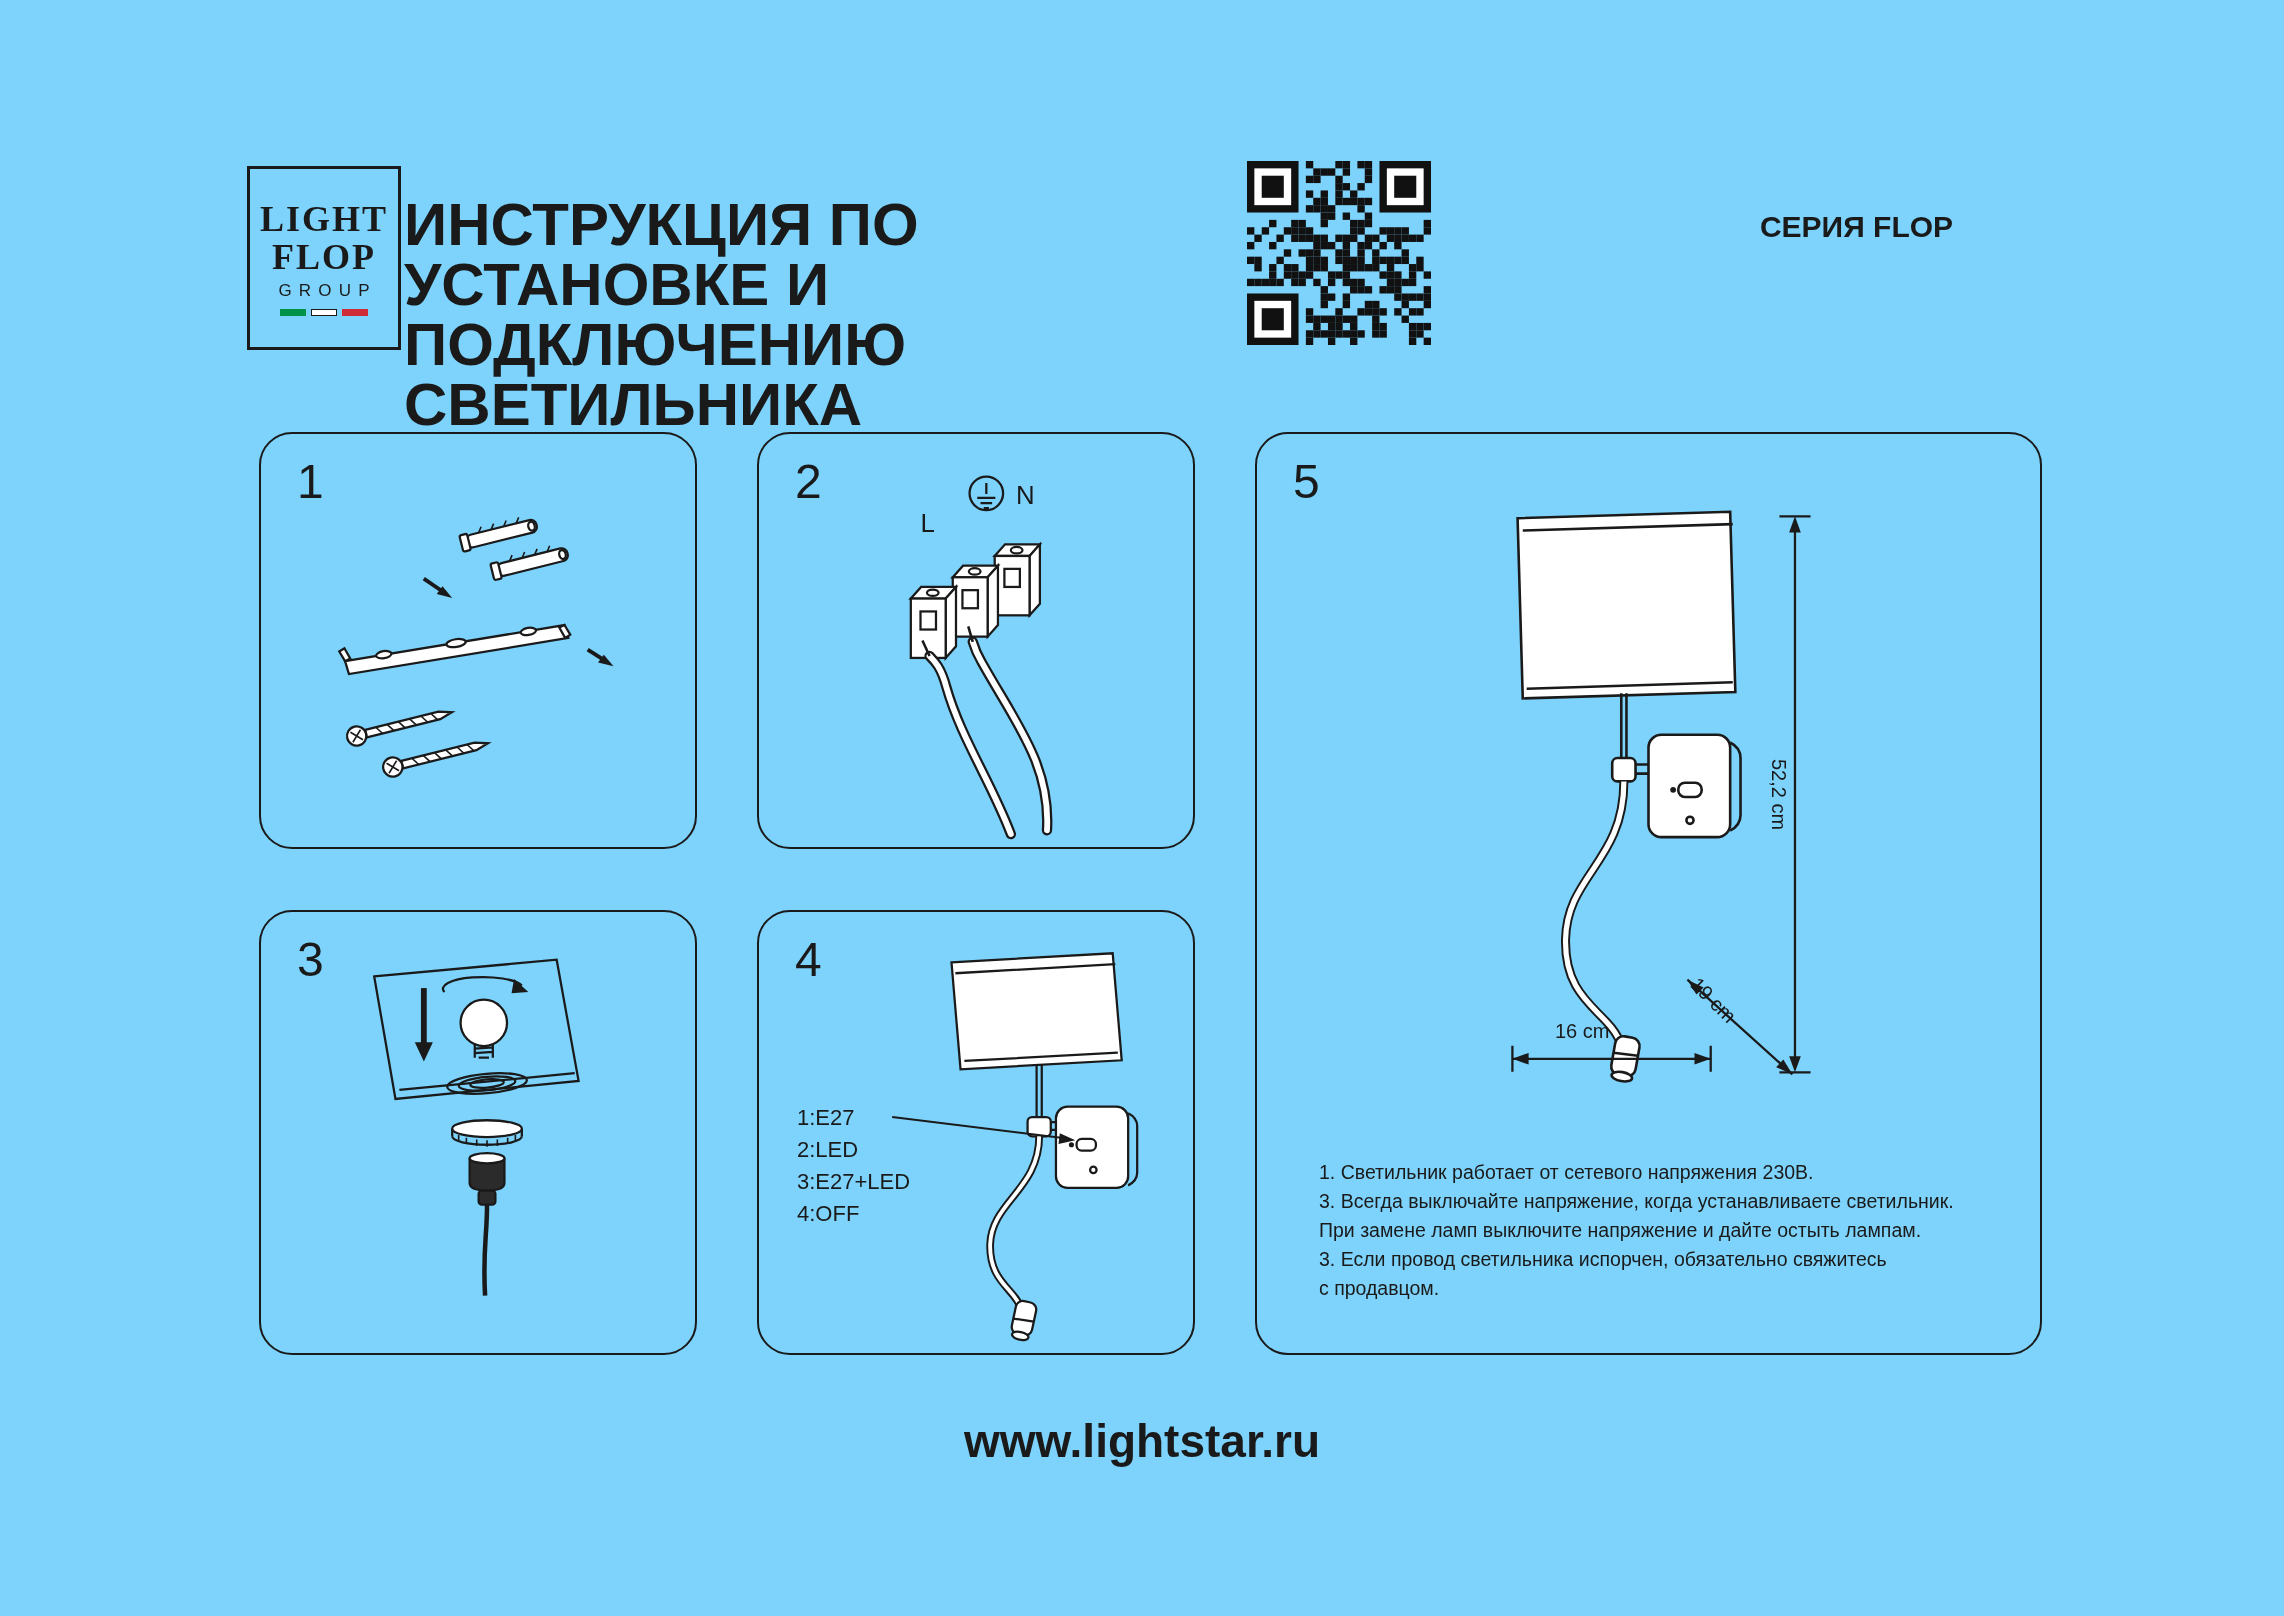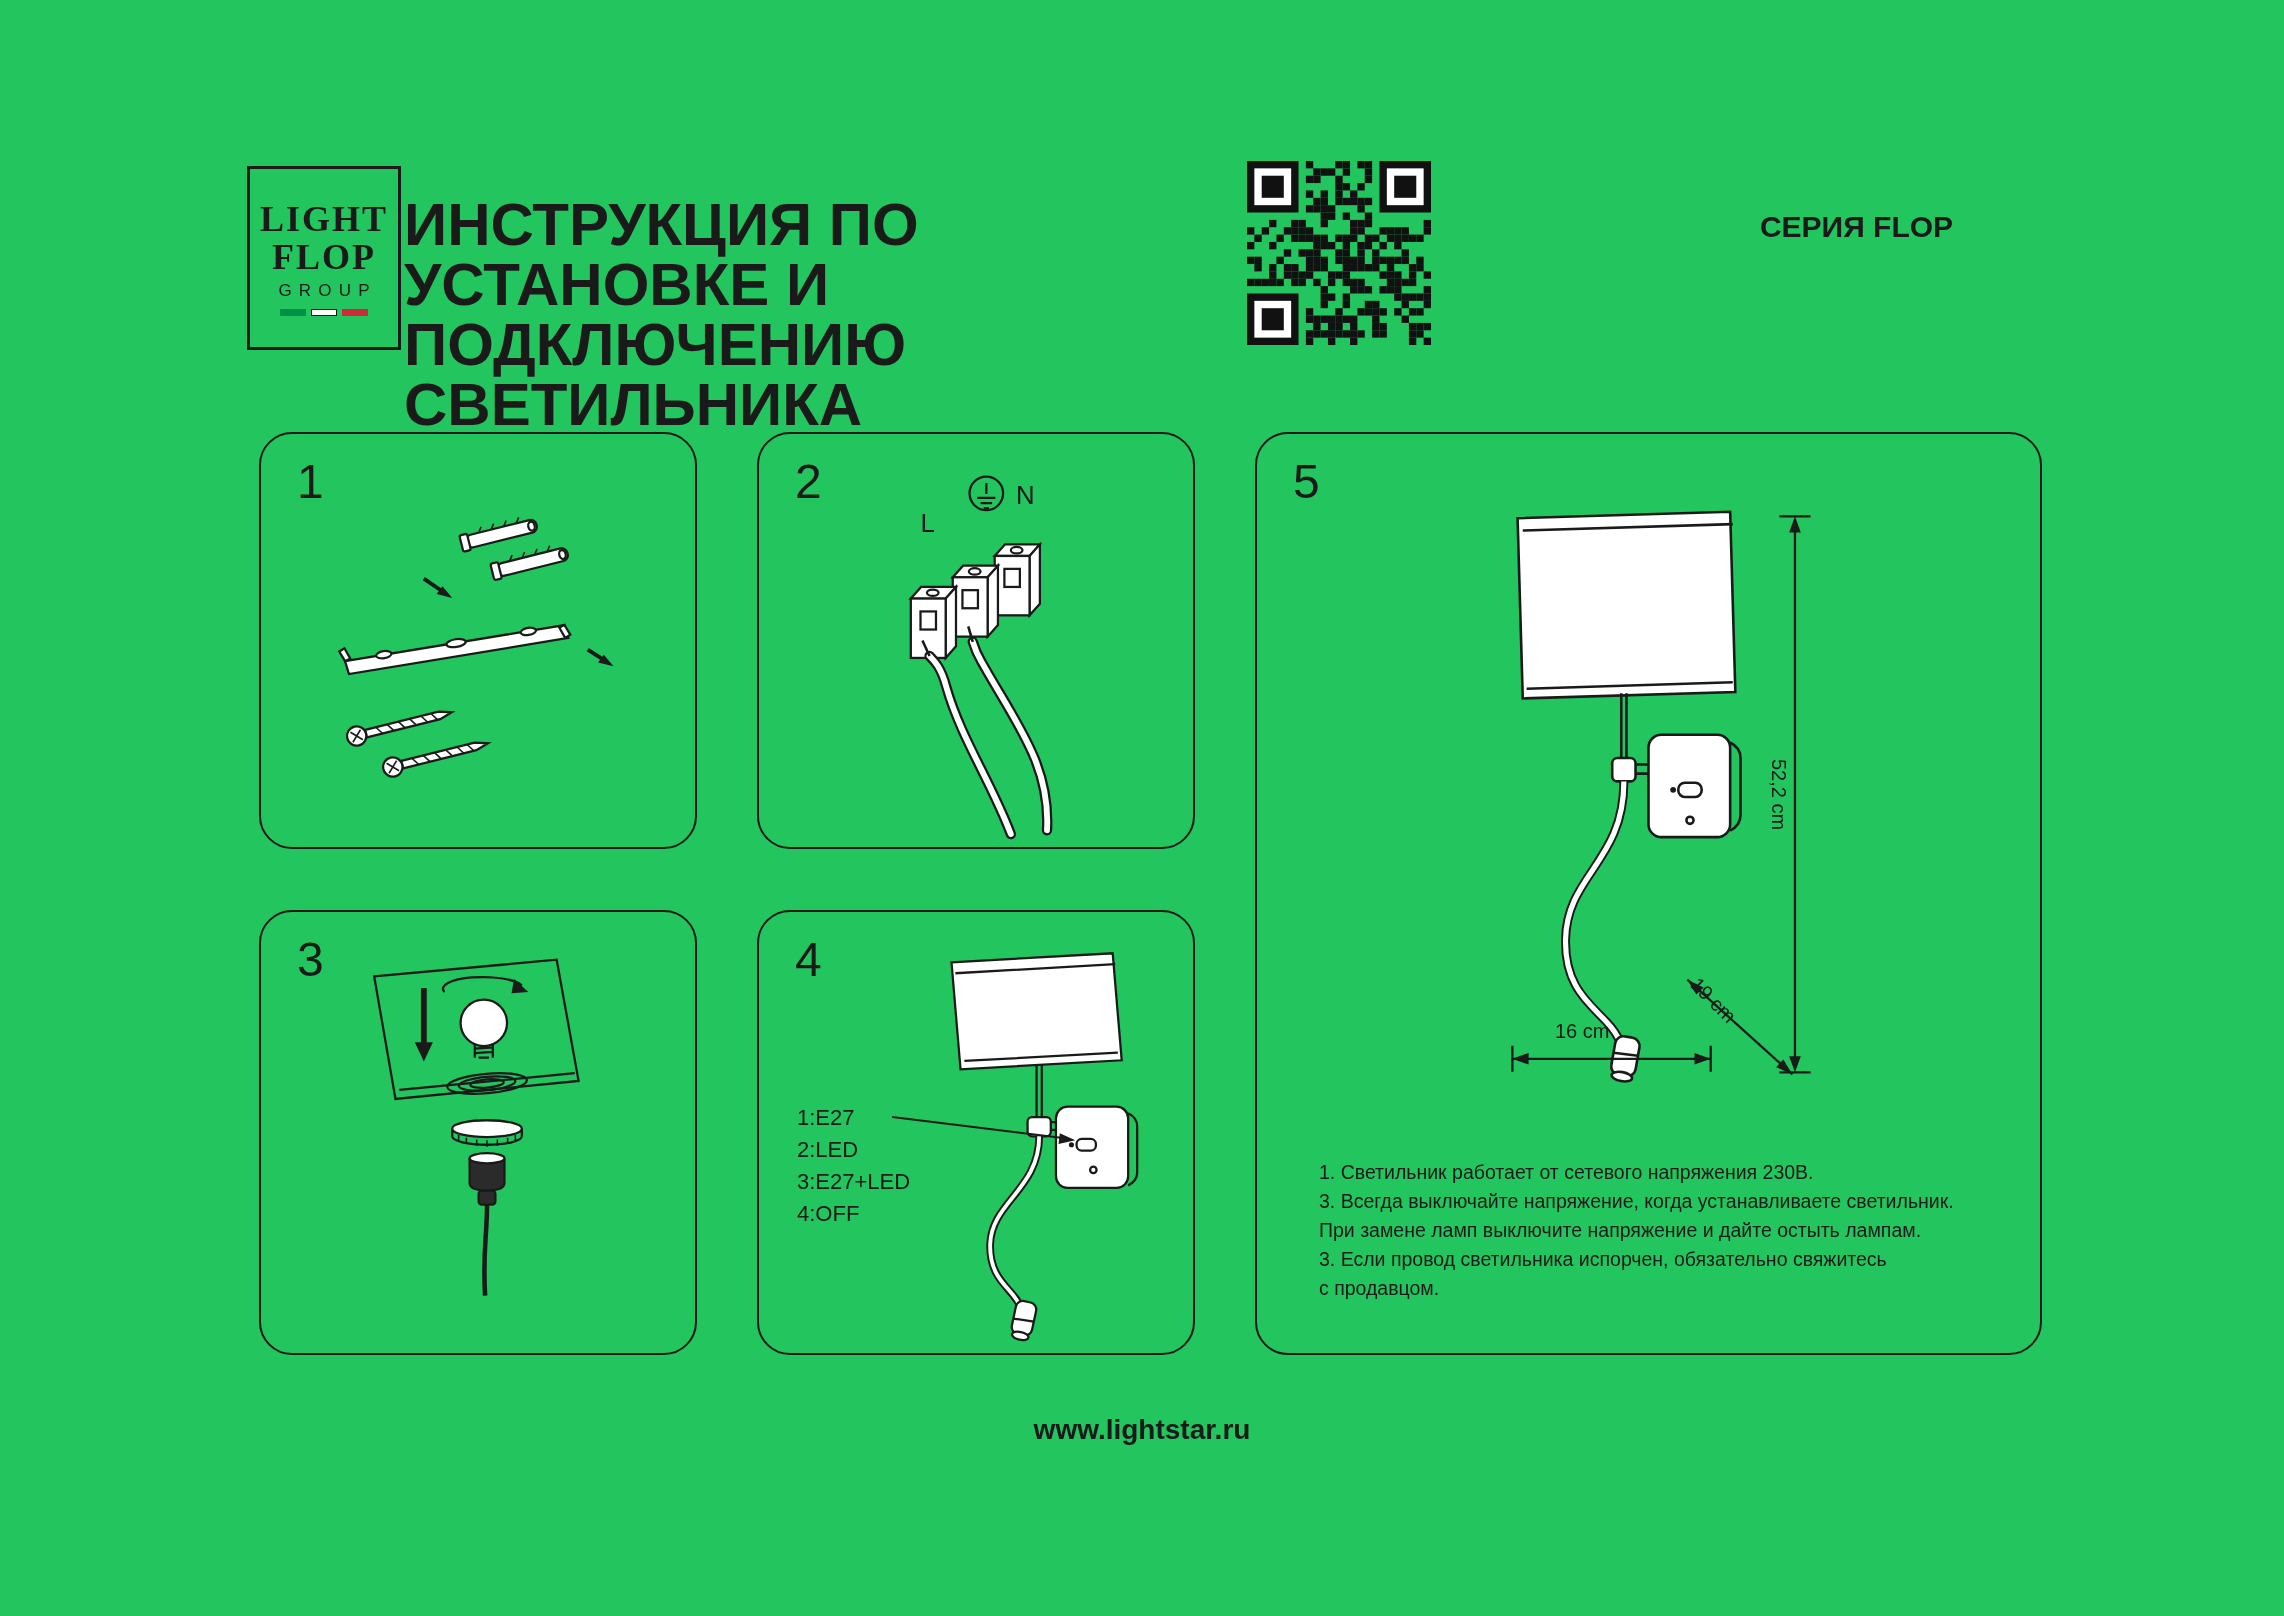--- a/index.html
+++ b/index.html
@@ -2,21 +2,21 @@
 <html style="--ink: #1a1a1a; --flag-green: #009246; --flag-red: #ce2b37;font-size:10.4px"><head>
 <meta charset="utf-8">
 <style>
   :root{
     --ink:#1a1a1a;
     --flag-green:#009246;
     --flag-red:#ce2b37;
   }
   html,body{margin:0;padding:0;background:#ffffff;}
   .sheet{
-    position:relative;width:2284px;height:1616px;background:#22c55e;
+    position:relative;width:2284px;height:1616px;background:#7dd3fc;
     color:var(--ink);
     font-family:"Liberation Sans","DejaVu Sans",sans-serif;
     overflow:hidden;
   }
   .abs{position:absolute;}
 
   
   .logo-box{
     left:247px;top:166px;width:154px;height:184px;
     border:3.3px solid var(--ink);box-sizing:border-box;
@@ -53,21 +53,21 @@
 
   
   .modes{position:absolute;left:38px;top:190px;font-size:22px;line-height:32px;font-weight:400;}
 
   
   .dim-h-label{position:absolute;left:456px;top:349px;width:130px;text-align:center;font-size:20px;transform:rotate(90deg);}
   .dim-w-label{position:absolute;left:298px;top:586px;width:111px;text-align:left;font-size:20px;}
   .dim-d-label{position:absolute;left:404px;top:555px;width:104px;text-align:center;font-size:20px;transform:rotate(45deg);}
   .notes{position:absolute;left:62px;top:724px;width:703px;font-size:19.5px;line-height:29px;}
 
-  .footer{left:0;top:1414px;width:2284px;text-align:center;font-size:28px;font-weight:700;}
+  .footer{left:0;top:1414px;width:2284px;text-align:center;font-size:46px;font-weight:700;}
 </style>
 </head>
 <body>
 
 <div class="sheet">
 
   <div class="abs logo-box">
     <div class="logo-word">LIGHT</div>
     <div class="logo-word">FLOP</div>
     <div class="logo-sub">GROUP</div>

